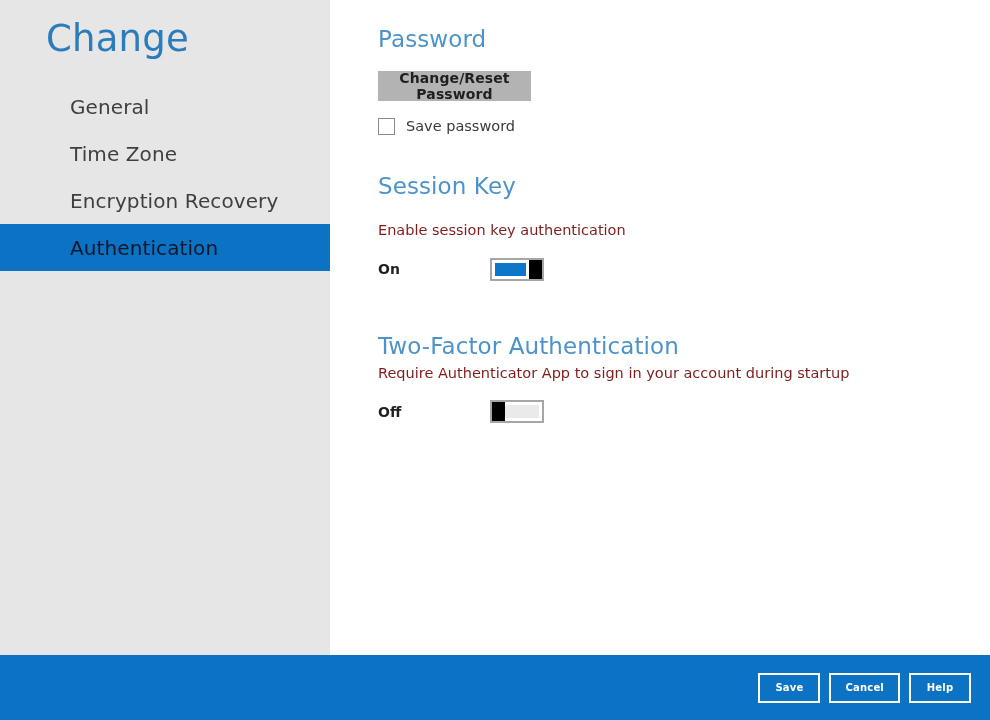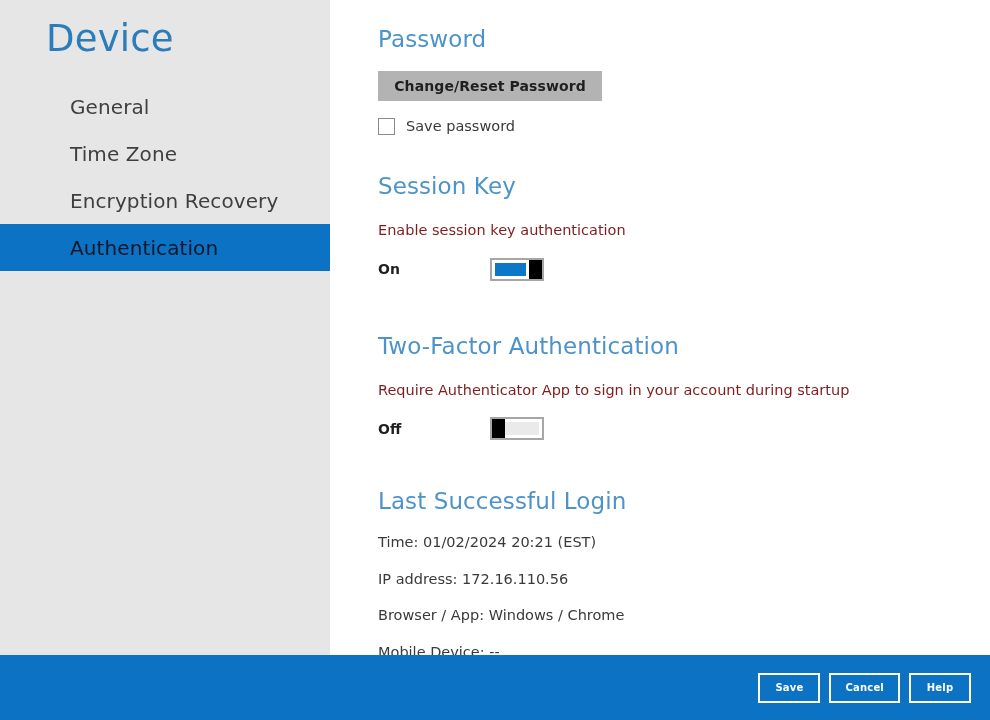--- a/index.html
+++ b/index.html
@@ -98,21 +98,21 @@
   }
 
   
   #password-section { margin-bottom: 8px; }
 
   #change-password-button {
     display: inline-flex;
     align-items: center;
     justify-content: center;
     margin-top: 20px;
-    width: 224px;
+    width: 153px;
     height: 30px;
     background: #b3b3b3;
     border: none;
     color: #1f1f1f;
     font-family: "DejaVu Sans", sans-serif;
     font-size: 14px;
     font-weight: bold;
     cursor: pointer;
     letter-spacing: 0.1px;
   }
@@ -138,21 +138,21 @@
     font-size: 14.5px;
     color: #3a3a3a;
     line-height: 1;
   }
 
   
   #session-key-section { margin-top: 40px; }
   #session-key-section .section-desc { margin-top: 25px; }
 
   #two-factor-section { margin-top: 54px; }
-  #two-factor-section .section-desc { margin-top: 25px; }
+  #two-factor-section .section-desc { margin-top: 8px; }
 
   .toggle-row {
     display: flex;
     align-items: center;
     margin-top: 20px;
     height: 23px;
   }
 
   .toggle-state-label {
     font-size: 14px;
@@ -241,21 +241,21 @@
   }
 </style>
 </head>
 <body>
 
 <div id="app">
 
   <div id="body-area">
 
     <nav id="sidebar">
-      <div id="profile-title">Device</div>
+      <div id="profile-title">Change</div>
 
       <ul id="nav-list">
         <li class="nav-item">
           <span>General</span>
         </li>
         <li class="nav-item">
           <span>Time Zone</span>
         </li>
         <li class="nav-item">
           <span>Encryption Recovery</span>
@@ -298,30 +298,20 @@
 
         <div class="toggle-row">
           <span class="toggle-state-label">Off</span>
           <span class="toggle off">
             <span class="track"></span>
             <span class="thumb"></span>
           </span>
         </div>
       </section>
 
-      <section id="last-login-section" class="section">
-        <h2 class="section-heading">Last Successful Login</h2>
-
-        <div id="login-details">
-          <div class="login-line">Time: 01/02/2024 20:21 (EST)</div>
-          <div class="login-line">IP address: 172.16.110.56</div>
-          <div class="login-line">Browser / App: Windows / Chrome</div>
-          <div class="login-line">Mobile Device: --</div>
-        </div>
-      </section>
 
     </main>
   </div>
 
   <footer id="footer">
     <button class="footer-button">Save</button>
     <button class="footer-button">Cancel</button>
     <button class="footer-button">Help</button>
   </footer>
 

